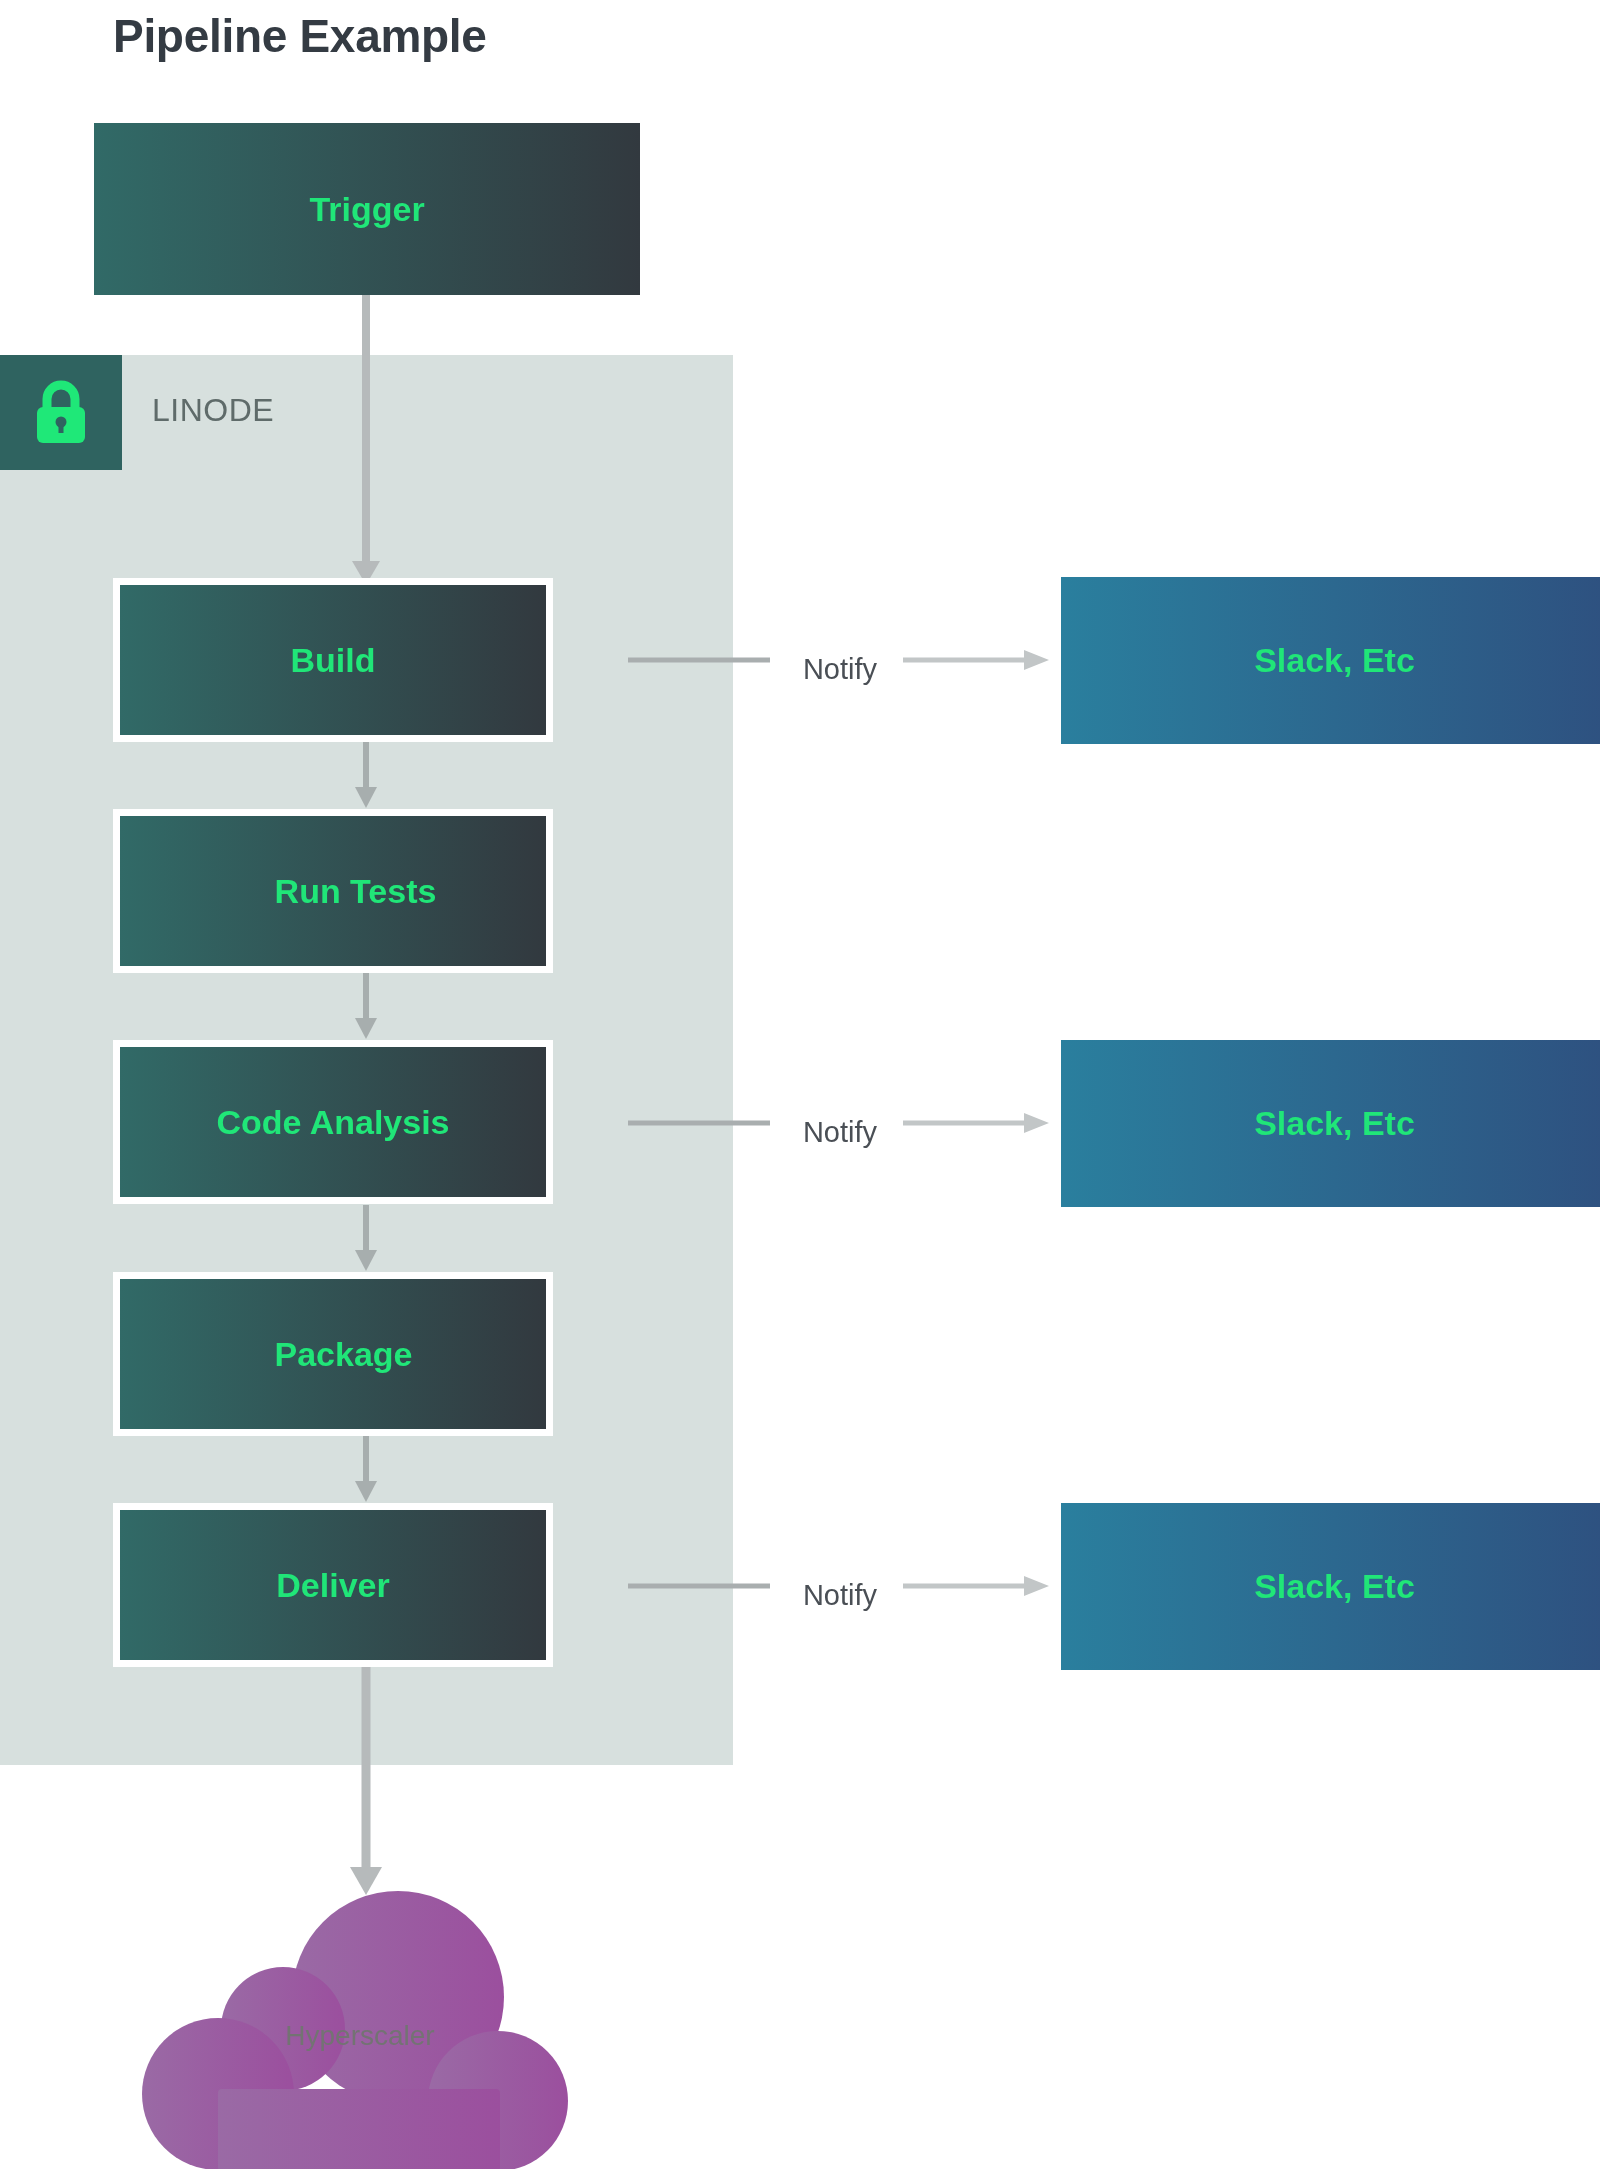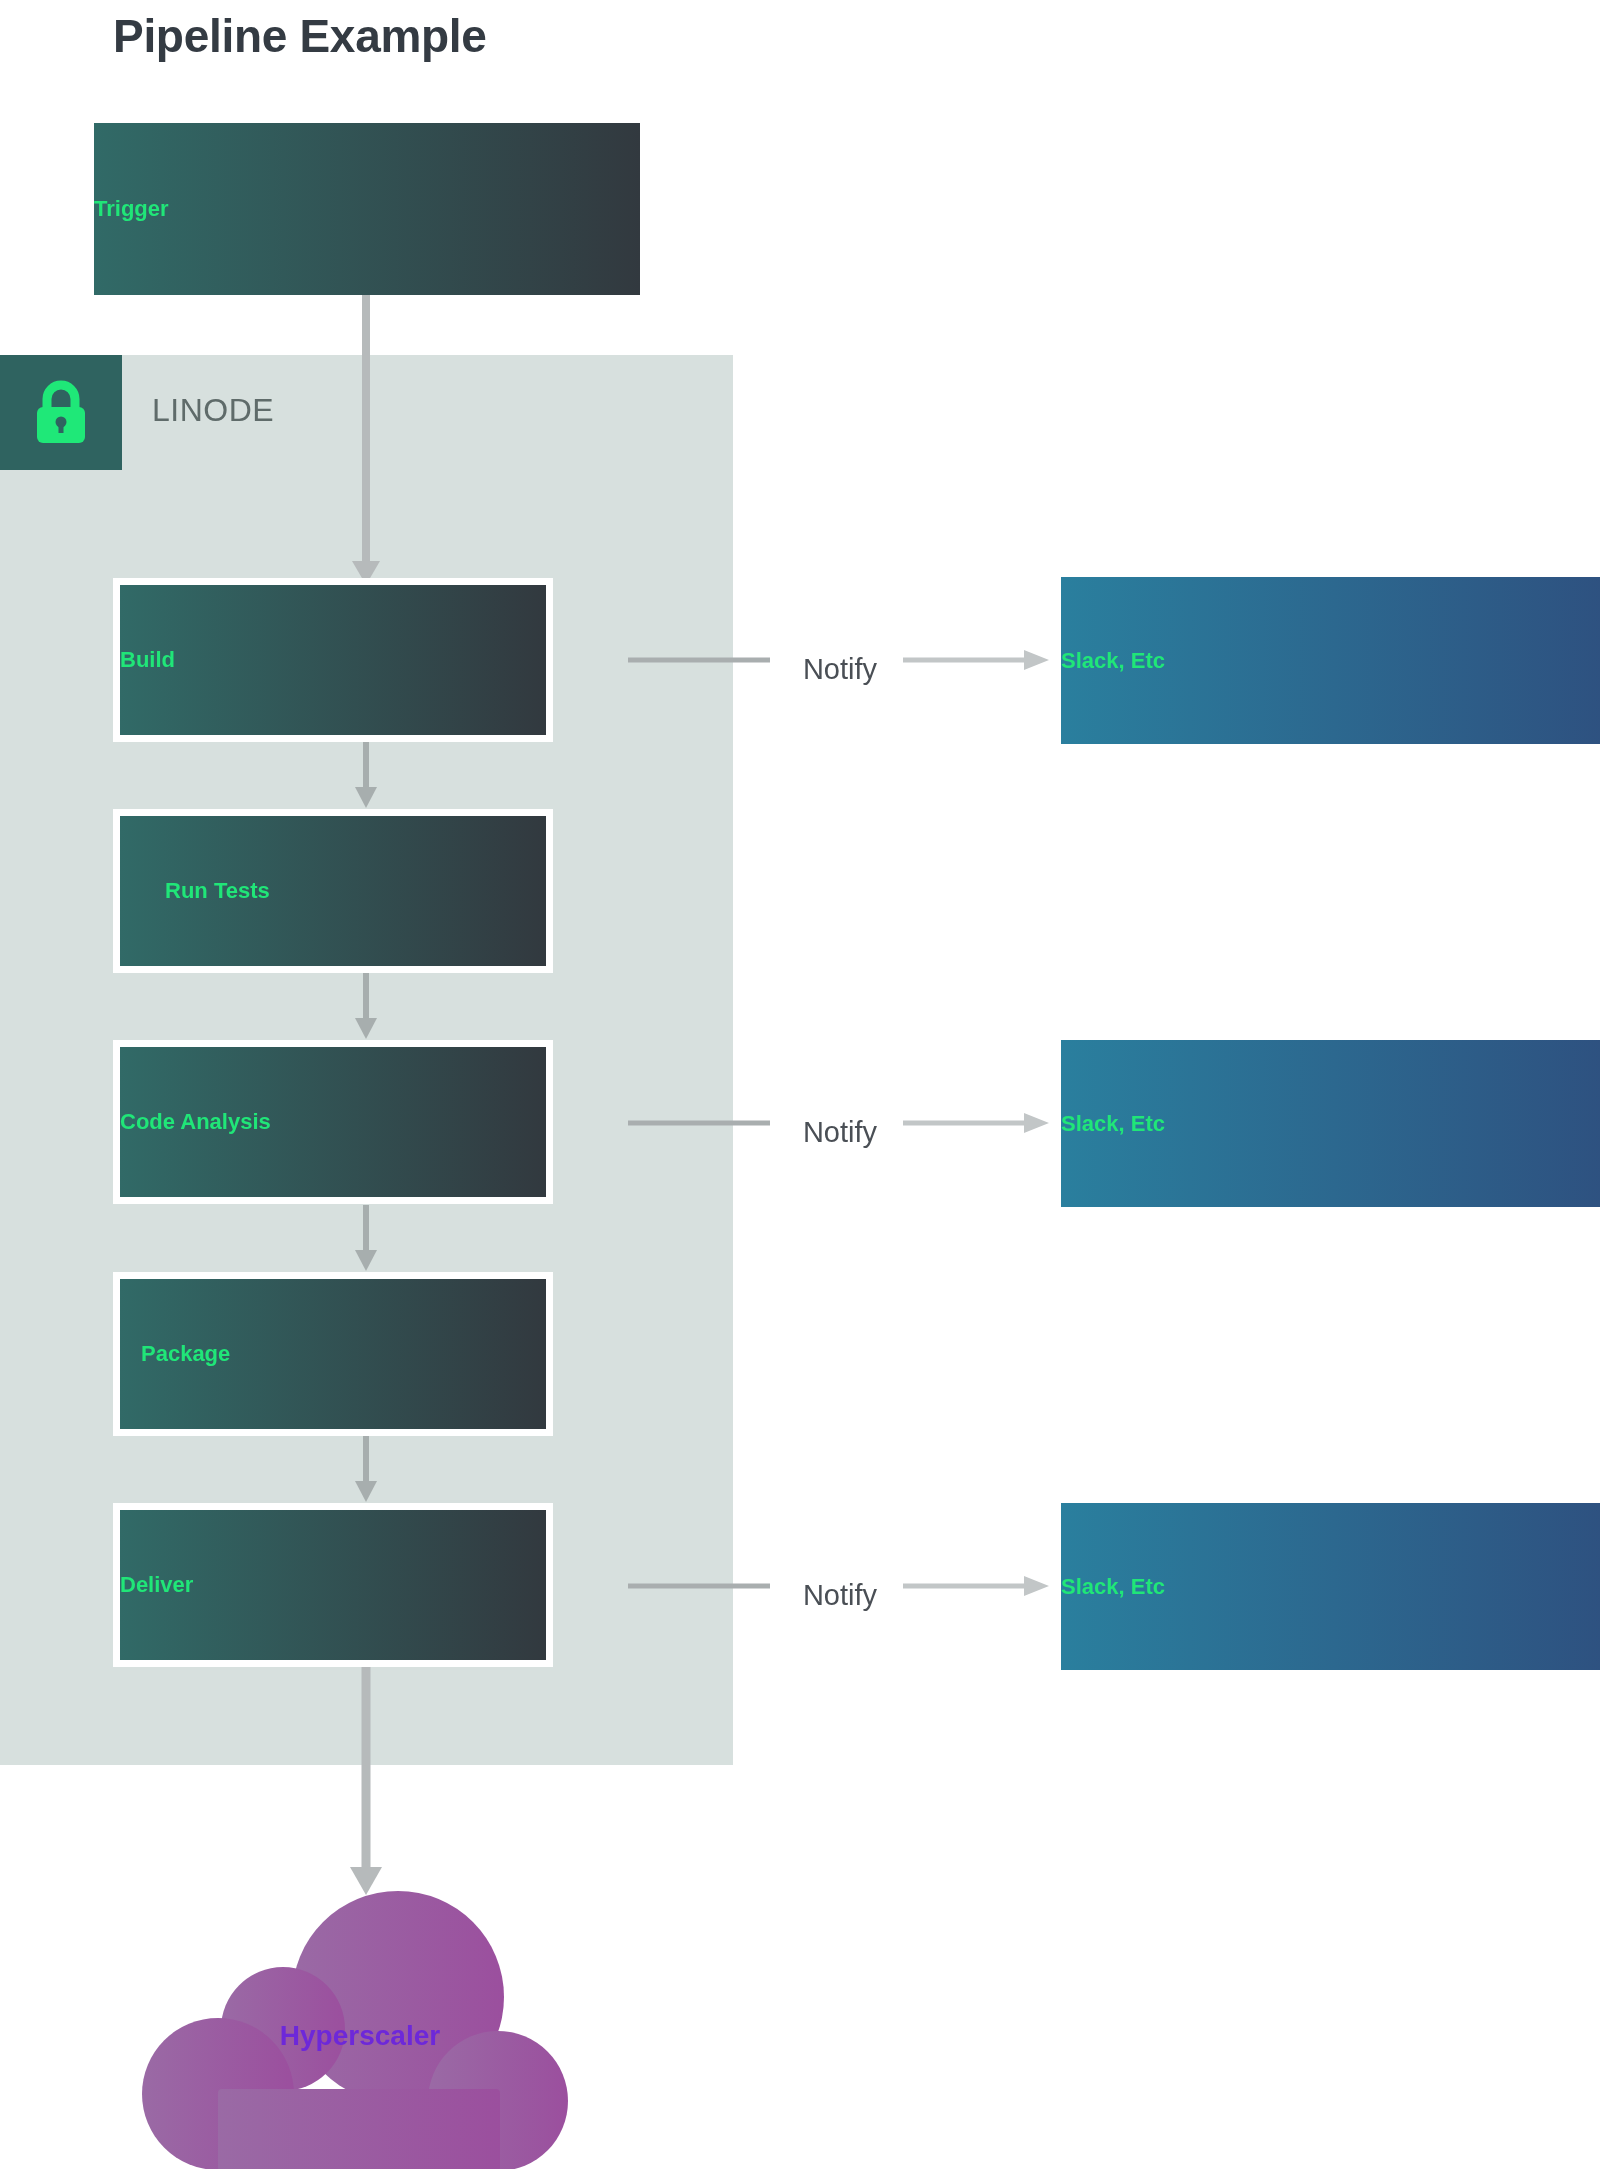--- a/index.html
+++ b/index.html
@@ -66,21 +66,22 @@
     color: #5f6b6a;
     letter-spacing: 0.5px;
     white-space: nowrap;
   }
 
   
   .node {
     position: absolute;
     display: flex;
     align-items: center;
-    font-size: 22px;
+    justify-content: center;
+    font-size: 34px;
     font-weight: bold;
     box-sizing: border-box;
   }
   .node-label {
     color: #20e678;
     white-space: nowrap;
   }
 
   .node-trigger {
     left: 94px;
@@ -128,22 +129,22 @@
     width: 440px;
     height: 280px;
   }
   .cloud-label {
     position: absolute;
     left: 140px;
     top: 2020px;
     width: 440px;
     text-align: center;
     font-size: 28px;
-    font-weight: bold;
-    color: #6d28d9;
+    font-weight: normal;
+    color: #737373;
     white-space: nowrap;
   }
 
   
   .edge-label {
     position: absolute;
     font-size: 29px;
     color: #4a4f55;
     white-space: nowrap;
     text-align: center;

